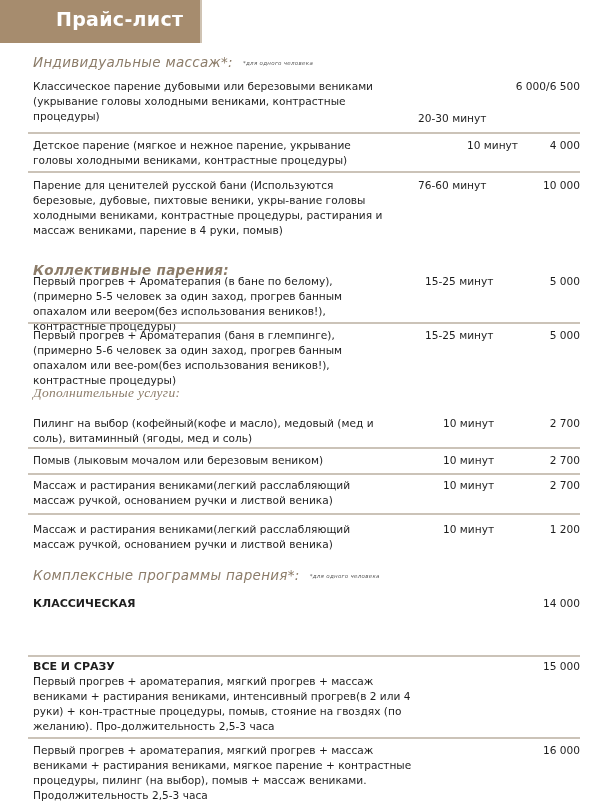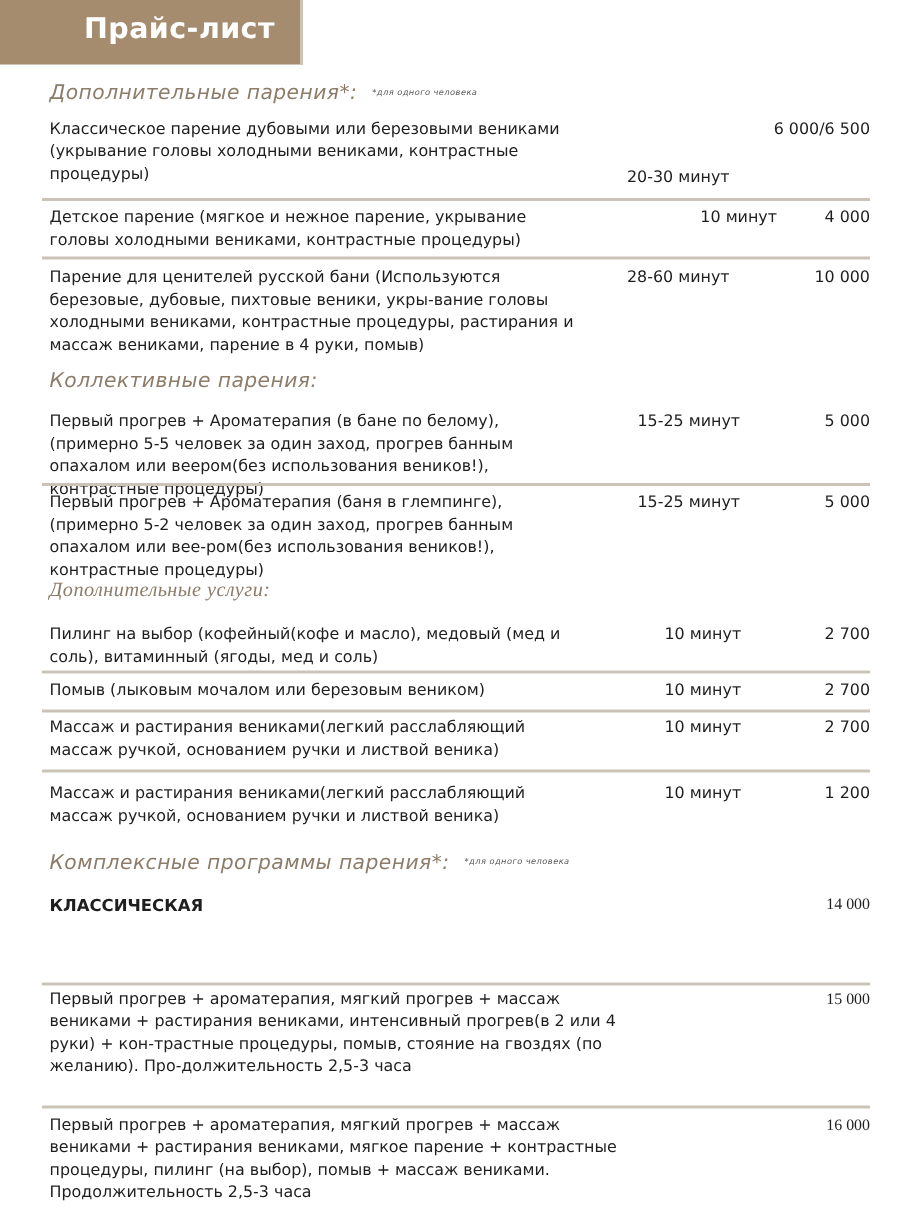--- a/index.html
+++ b/index.html
@@ -25,66 +25,66 @@
   }
   .row { position:absolute; left:33px; width:547px; font-size:10.6px; line-height:15px; }
   .row .desc { position:absolute; left:0; top:0; width:360px; }
   .row .dur { position:absolute; left:393px; top:0; width:100px; white-space:nowrap; }
   .row .dur.right { text-align:right; left:390px; width:100px; }
   .row .price { position:absolute; right:0; top:0; text-align:center; white-space:nowrap; }
   .divider { position:absolute; left:28px; width:552px; height:2px; background:#cbc3b8; }
   .prog { position:absolute; left:33px; width:547px; font-size:10.6px; line-height:15px; }
   .prog .name { font-weight:bold; font-size:11px; }
   .prog .text { width:380px; }
-  .prog .price { position:absolute; right:0; top:0;font-family:Liberation Serif, serif; }
+  .prog .price { position:absolute; right:0; top:0; }
 </style>
 </head>
 <body>
 
 <div class="header">
   <div class="header-title">Прайс-лист</div>
 </div>
 
 <div class="section-heading" style="top:54px;">
-  <span>Дополнительные парения*:</span><span class="footnote">*для одного человека</span>
+  <span>Индивидуальные массаж*:</span><span class="footnote">*для одного человека</span>
 </div>
 
 <div class="row" style="top:79px;">
   <div class="desc">Классическое парение дубовыми или березовыми вениками (укрывание головы холодными вениками, контрастные процедуры)</div>
   <div class="dur" style="left:385px;margin-top:32px;">20-30 минут</div>
   <div class="price">6 000/6 500</div>
 </div>
 <div class="divider" style="top:132px;"></div>
 
 <div class="row" style="top:138px;">
   <div class="desc">Детское парение (мягкое и нежное парение, укрывание головы холодными вениками, контрастные процедуры)</div>
   <div class="dur right" style="left:380px;width:105px;">10 минут</div>
   <div class="price">4 000</div>
 </div>
 <div class="divider" style="top:171px;"></div>
 
 <div class="row" style="top:178px;">
   <div class="desc">Парение для ценителей русской бани (Используются березовые, дубовые, пихтовые веники, укры-вание головы холодными вениками, контрастные процедуры, растирания и массаж вениками, парение в 4 руки, помыв)</div>
-  <div class="dur" style="left:385px;">28-60 минут</div>
+  <div class="dur" style="left:385px;">76-60 минут</div>
   <div class="price">10 000</div>
 </div>
 
-<div class="section-heading" style="top:246px;">
+<div class="section-heading" style="top:262px;font-weight:bold;">
   <span>Коллективные парения:</span>
 </div>
 
 <div class="row" style="top:274px;">
   <div class="desc">Первый прогрев + Ароматерапия (в бане по белому), (примерно 5-5 человек за один заход, прогрев банным опахалом или веером(без использования веников!), контрастные процедуры)</div>
   <div class="dur" style="left:392px;">15-25 минут</div>
   <div class="price">5 000</div>
 </div>
 <div class="divider" style="top:322px;"></div>
 
 <div class="row" style="top:328px;">
-  <div class="desc">Первый прогрев + Ароматерапия (баня в глемпинге), (примерно 5-2 человек за один заход, прогрев банным опахалом или вее-ром(без использования веников!), контрастные процедуры)</div>
+  <div class="desc">Первый прогрев + Ароматерапия (баня в глемпинге), (примерно 5-6 человек за один заход, прогрев банным опахалом или вее-ром(без использования веников!), контрастные процедуры)</div>
   <div class="dur" style="left:392px;">15-25 минут</div>
   <div class="price">5 000</div>
 </div>
 
 <div class="section-heading" style="top:385px;font-family:Liberation Serif, serif;">
   <span>Дополнительные услуги:</span>
 </div>
 
 <div class="row" style="top:416px;">
   <div class="desc">Пилинг на выбор (кофейный(кофе и масло), медовый (мед и соль), витаминный (ягоды, мед и соль)</div>
@@ -117,20 +117,21 @@
   <span>Комплексные программы парения*:</span><span class="footnote">*для одного человека</span>
 </div>
 
 <div class="prog" style="top:596px;">
   <div class="name">КЛАССИЧЕСКАЯ</div>
   <div class="price">14 000</div>
 </div>
 <div class="divider" style="top:655px;"></div>
 
 <div class="prog" style="top:659px;">
+  <div class="name">ВСЕ И СРАЗУ</div>
   <div class="text">Первый прогрев + ароматерапия, мягкий прогрев + массаж вениками + растирания вениками, интенсивный прогрев(в 2 или 4 руки) + кон-трастные процедуры, помыв, стояние на гвоздях (по желанию). Про-должительность 2,5-3 часа</div>
   <div class="price">15 000</div>
 </div>
 <div class="divider" style="top:737px;"></div>
 
 <div class="prog" style="top:743px;">
   <div class="text">Первый прогрев + ароматерапия, мягкий прогрев + массаж вениками + растирания вениками, мягкое парение + контрастные процедуры, пилинг (на выбор), помыв + массаж вениками. Продолжительность 2,5-3 часа</div>
   <div class="price">16 000</div>
 </div>
 

